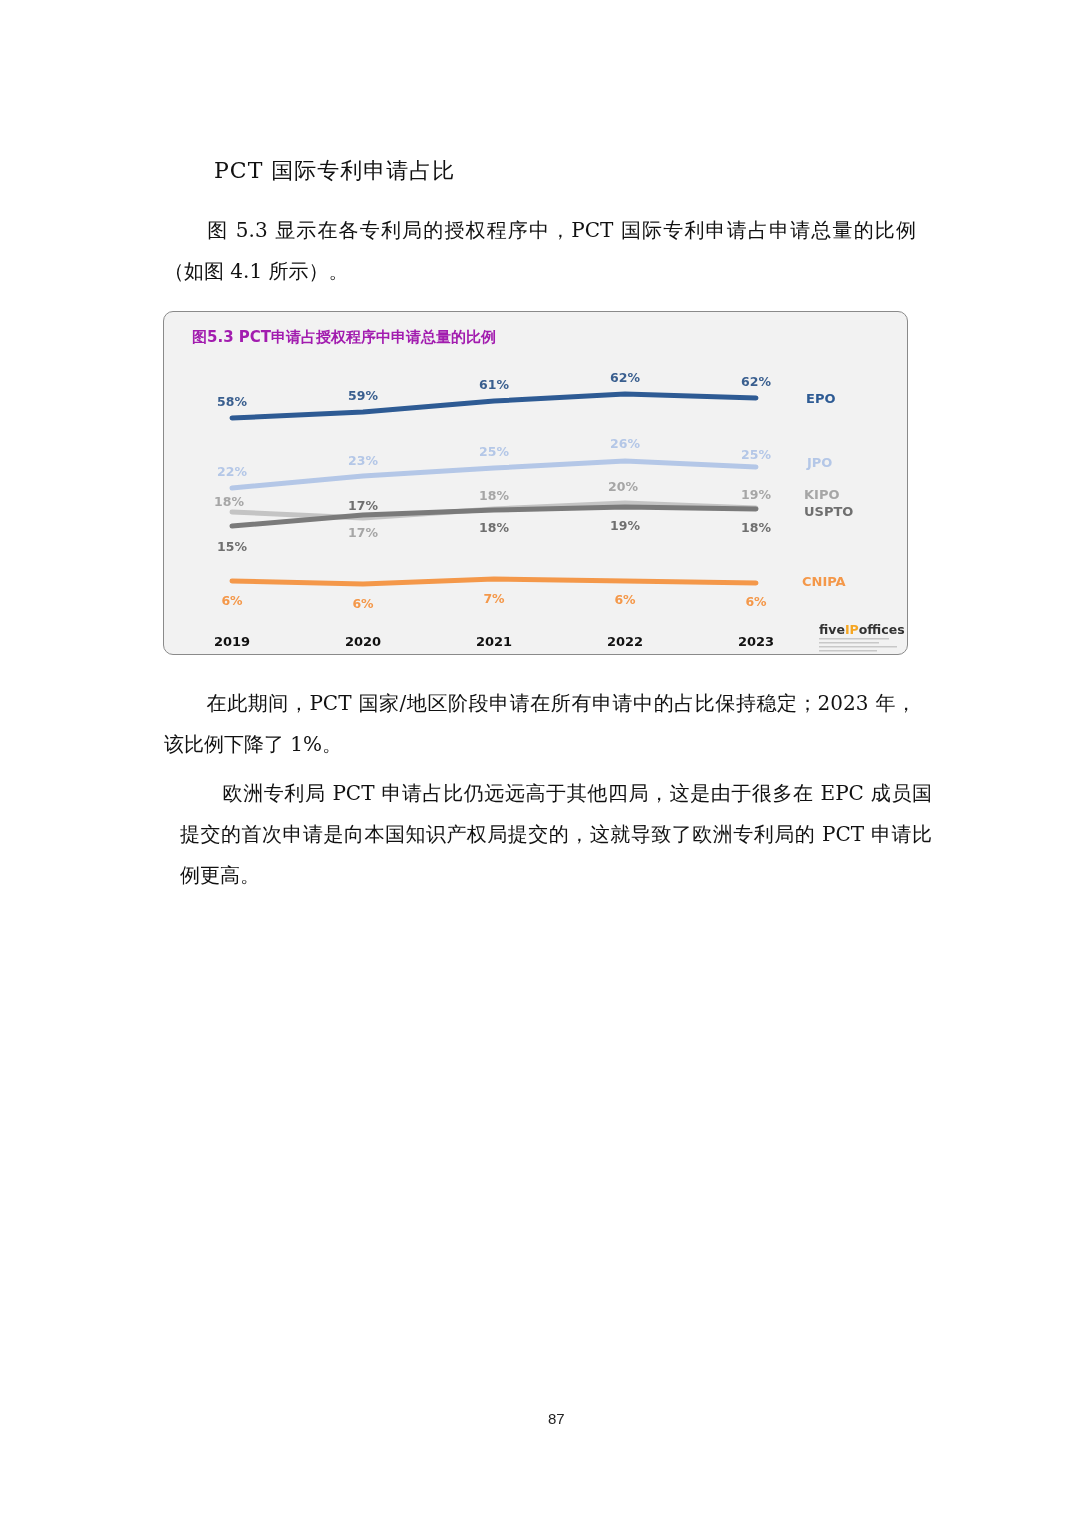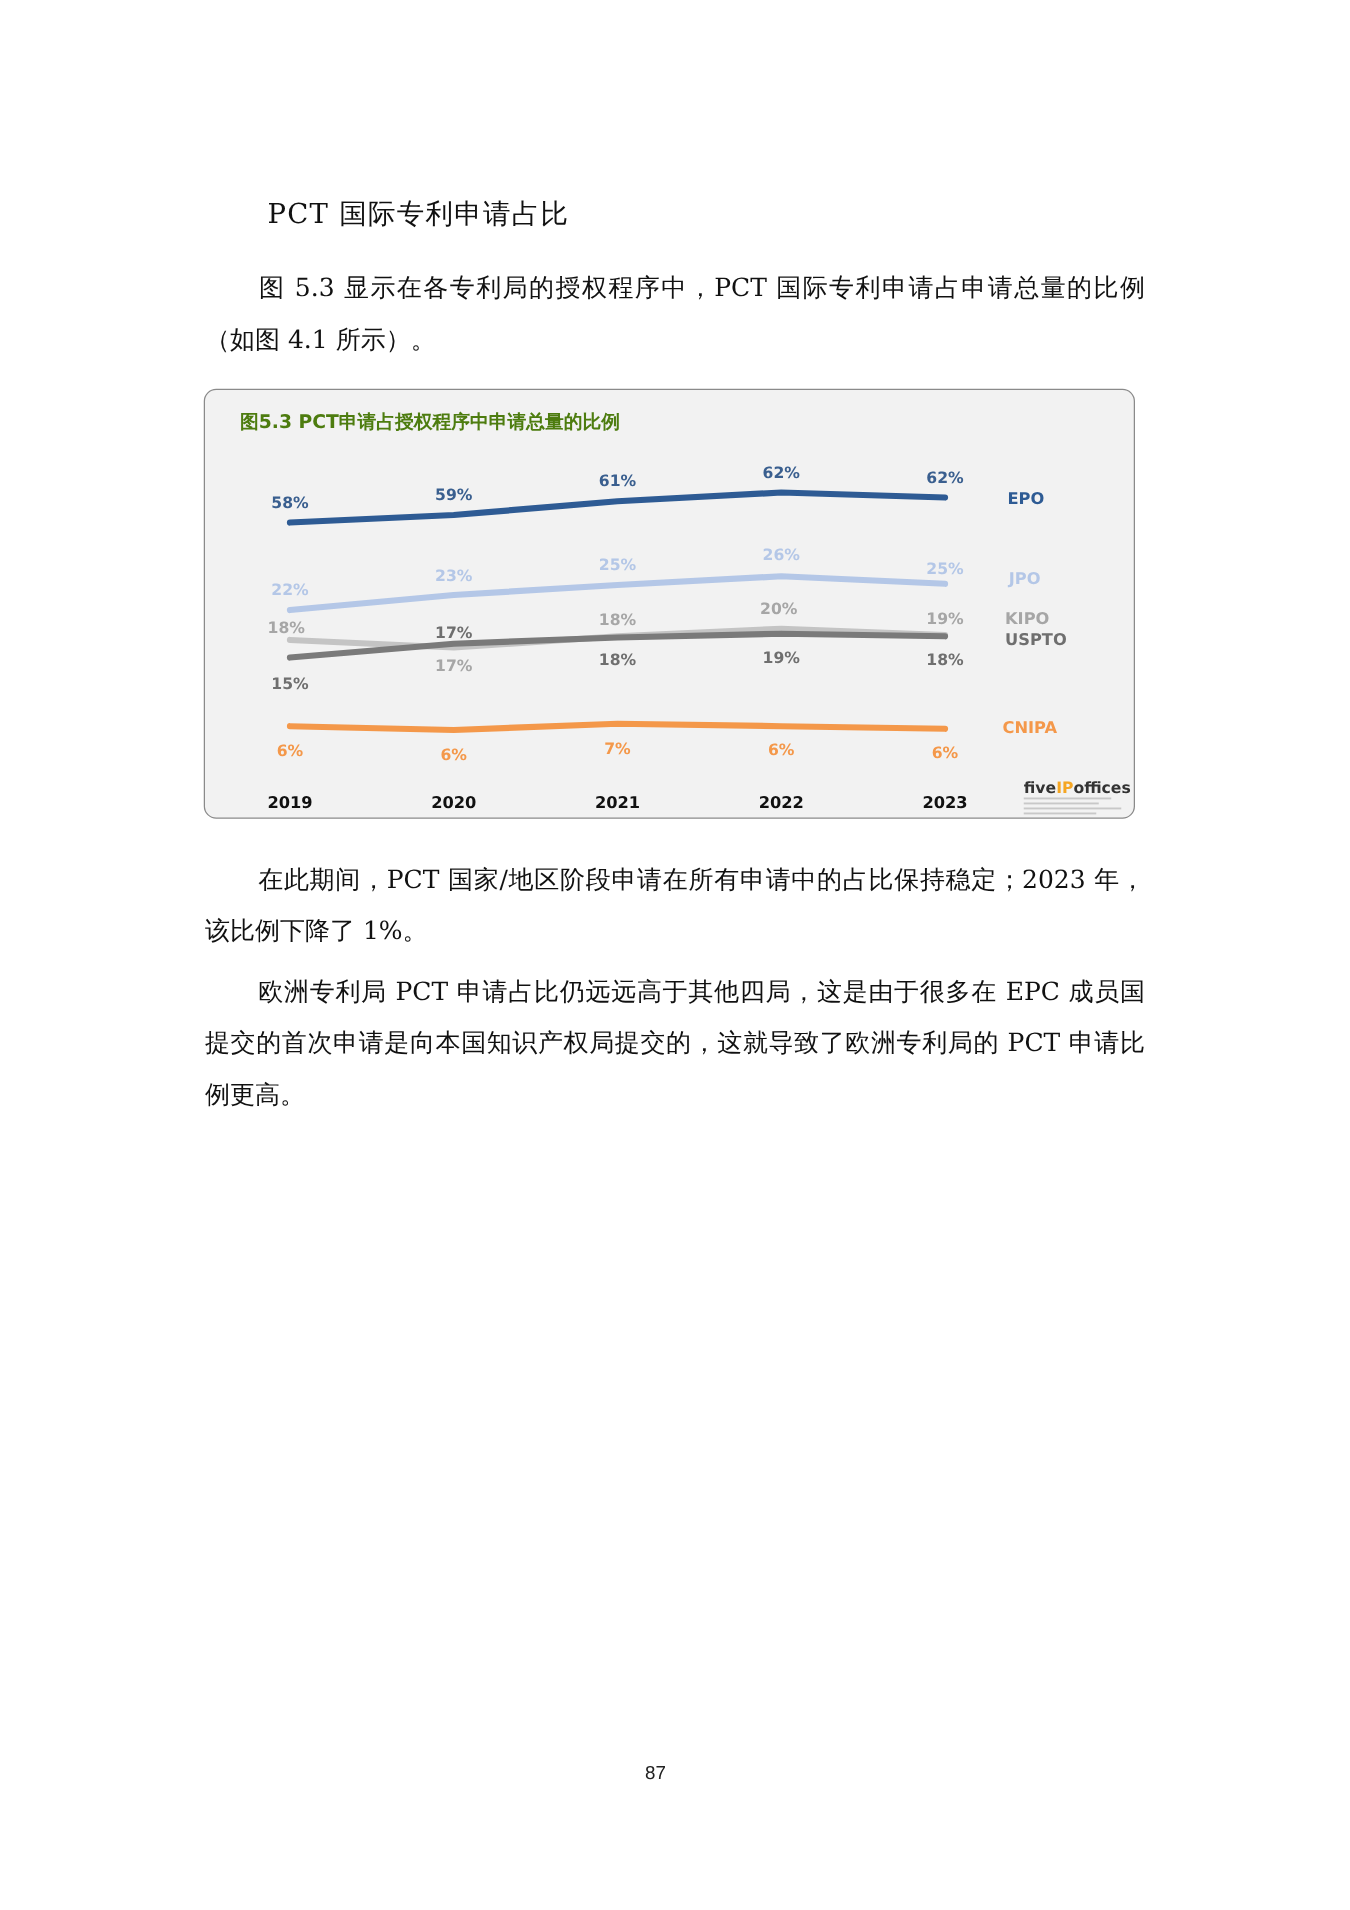--- a/index.html
+++ b/index.html
@@ -14,34 +14,34 @@
       font-family: "DejaVu Serif", serif;
     }
     .para {
       position: absolute; left: 164px; width: 752px;
       font-size: 20px; line-height: 41px; text-align: justify;
       font-family: "DejaVu Serif", "Liberation Serif", serif;
     }
     .para .indent { display: inline-block; width: 42px; }
     .p1 { top: 210px; }
     .p2 { top: 683px; }
-    .p3 { top: 773px; }
+    .p3 { top: 773px; margin-left: 16px; }
 
     .figure {
       position: absolute; left: 163px; top: 311px; width: 745px; height: 344px;
       border: 1.5px solid #8a8a8a; border-radius: 10px; background: #f2f2f2;
       box-sizing: border-box; overflow: hidden;
     }
     .figure svg { position: absolute; left: -163px; top: -311px; }
     .fig-title {
       position: absolute; left: 28px; top: 16px; font-size: 15px; font-weight: bold;
-      color: #4d7c0f; font-family: "DejaVu Sans", "Liberation Sans", sans-serif;
+      color: #a21caf; font-family: "DejaVu Sans", "Liberation Sans", sans-serif;
     }
     .page-number {
-      position: absolute; left: 516px; top: 1410px; font-size: 15px; color: #222;
+      position: absolute; left: 548px; top: 1410px; font-size: 15px; color: #222;
       font-family: "Liberation Sans", "DejaVu Sans", sans-serif;
     }
     .lbl { font-family: "DejaVu Sans", "Liberation Sans", sans-serif; font-size: 12.5px; font-weight: bold; }
     .yr { font-family: "DejaVu Sans", "Liberation Sans", sans-serif; font-size: 13px; font-weight: bold; fill: #111; }
     .lg { font-family: "DejaVu Sans", "Liberation Sans", sans-serif; font-size: 13px; font-weight: bold; }
   </style>
 </head>
 <body>
 
 <div class="heading">PCT 国际专利申请占比</div>

